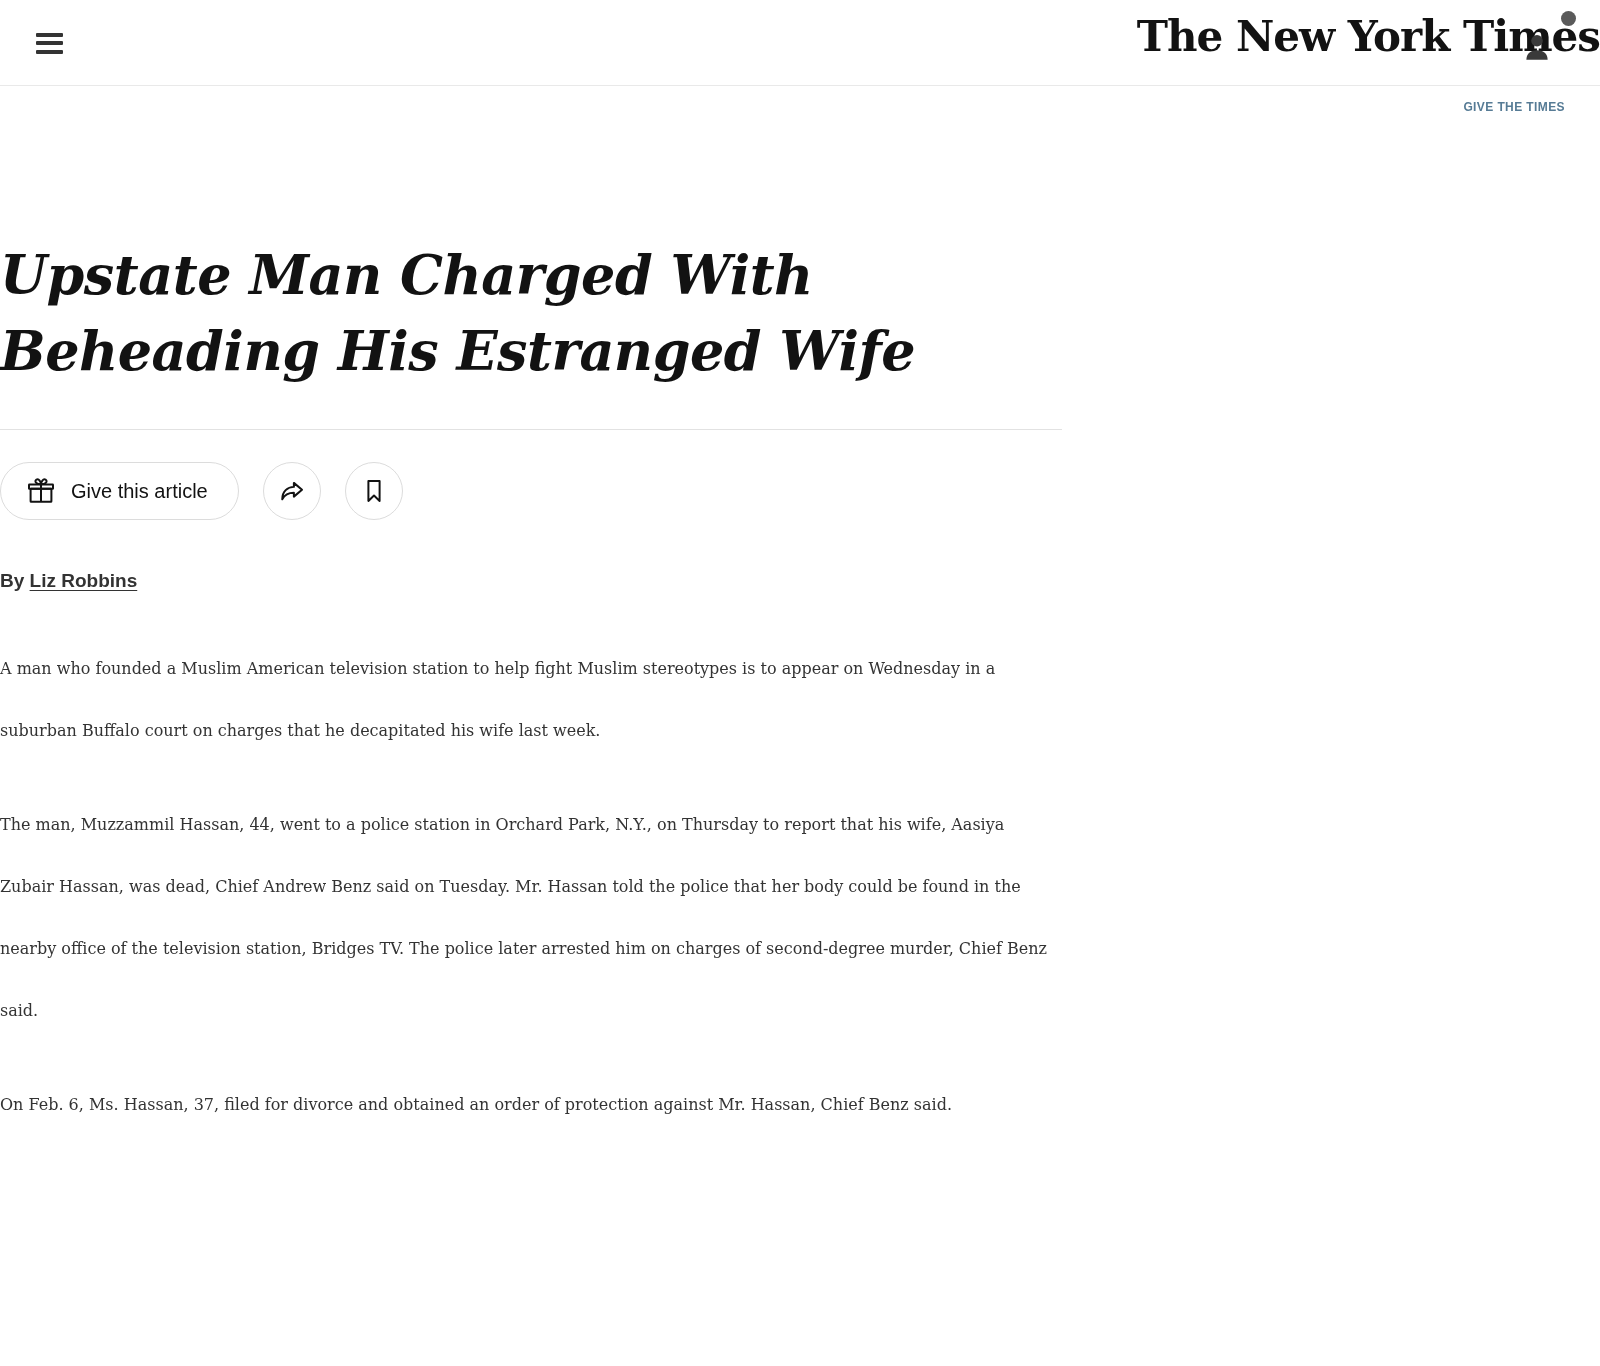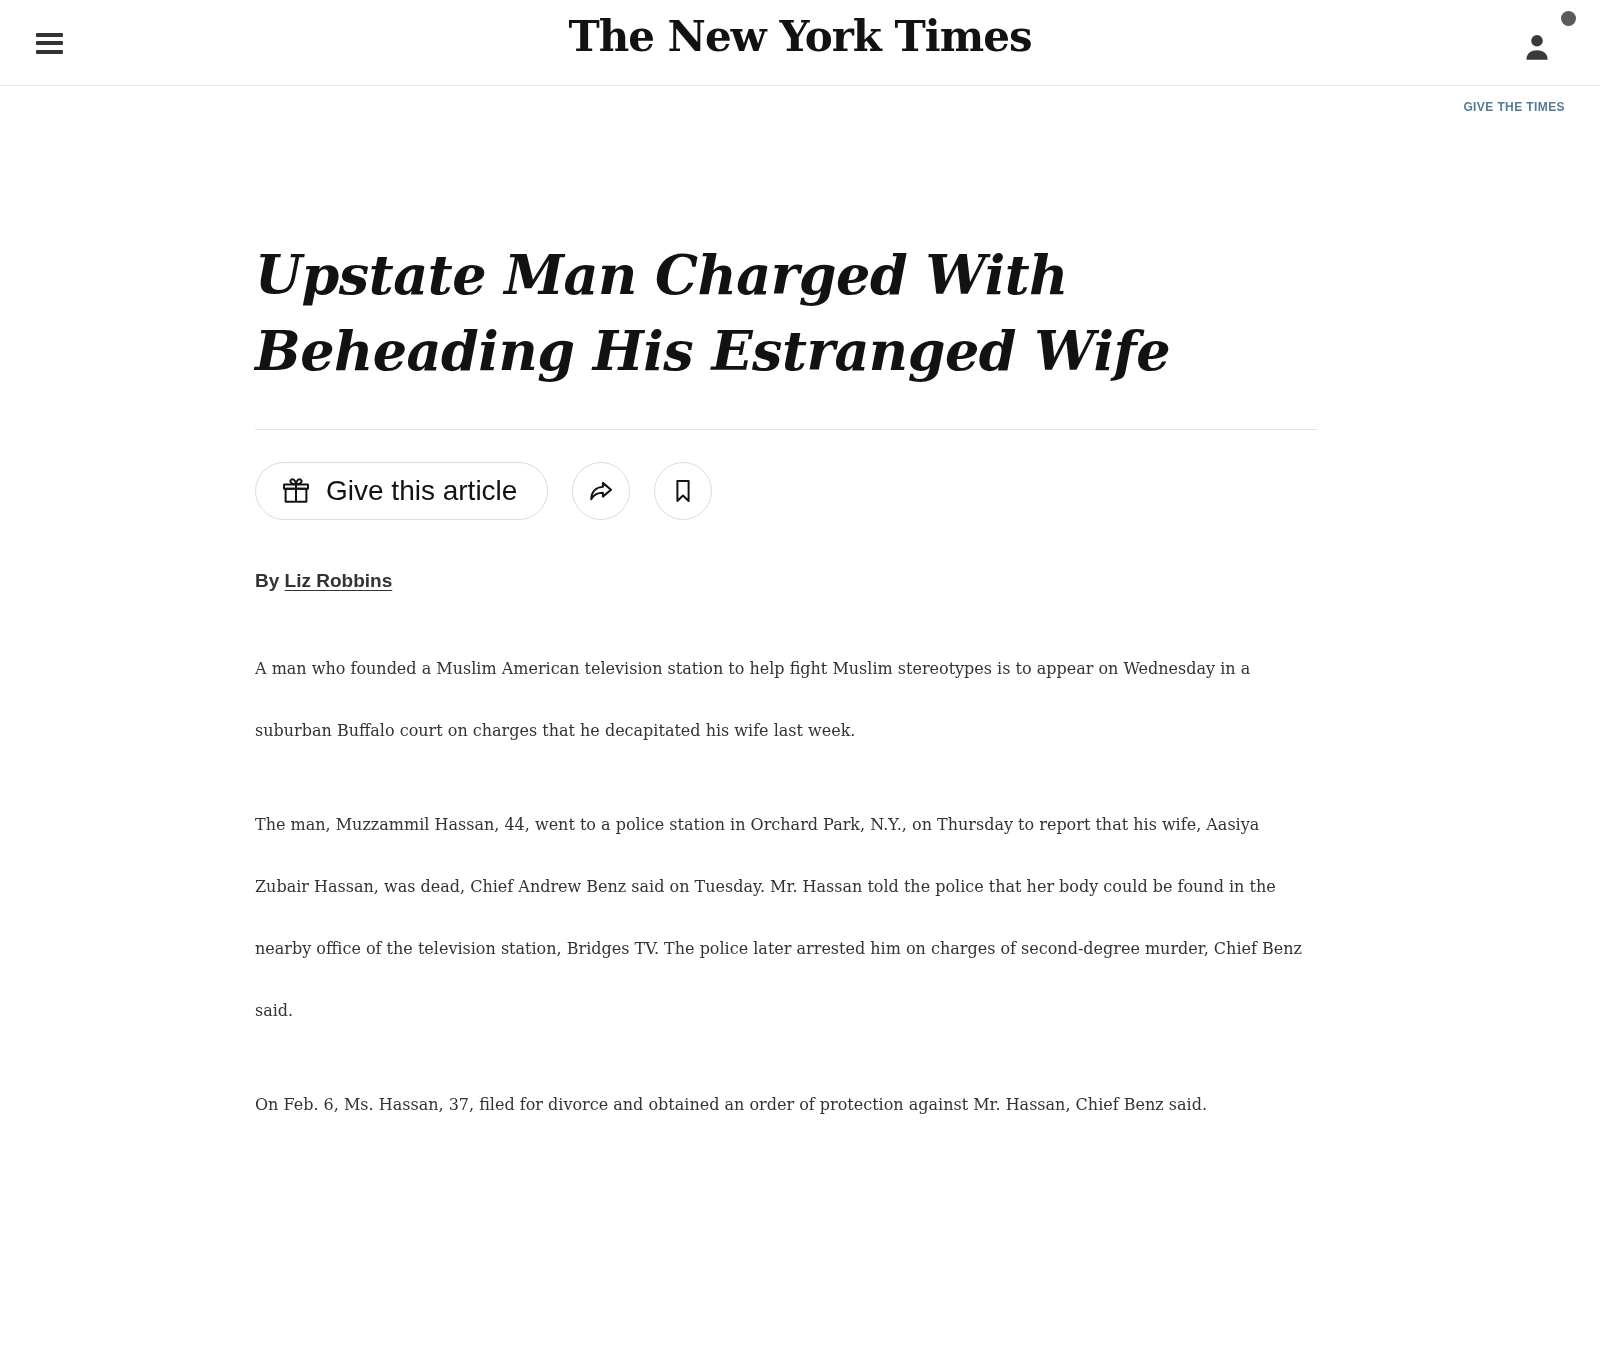--- a/index.html
+++ b/index.html
@@ -34,21 +34,21 @@
     width: 27px;
     height: 4px;
     background: #333333;
     margin: 4.5px 0;
     border-radius: 1px;
   }
   .logo {
     position: absolute;
     left: 0; right: 0;
     top: 12px;
-    text-align: center;
+    text-align: right;
     font-family: "DejaVu Serif", serif;
     font-weight: 700;
     font-size: 42px;
     letter-spacing: -1px;
     color: #121212;
     cursor: pointer;
     white-space: nowrap;
   }
   .account-btn {
     position: absolute;
@@ -83,21 +83,20 @@
     font-size: 12px;
     font-weight: 600;
     letter-spacing: 0.4px;
     color: #567b95;
     text-decoration: none;
     cursor: pointer;
   }
 
   
   main {
-    margin-left: 255px;
     width: 1062px;
   }
   h1.headline {
     margin-top: 112px;
     font-family: "DejaVu Serif", serif;
     font-style: italic;
     font-weight: 700;
     font-size: 54px;
     line-height: 1.4;
     color: #121212;
@@ -118,21 +117,21 @@
     display: flex;
     align-items: center;
     gap: 14px;
     height: 58px;
     padding: 0 30px 0 24px;
     border: 1px solid #dcdcdc;
     border-radius: 29px;
     background: #fff;
     cursor: pointer;
     font-family: "Liberation Sans", sans-serif;
-    font-size: 28px;
+    font-size: 20px;
     color: #121212;
   }
   .circle-btn {
     width: 58px;
     height: 58px;
     border: 1px solid #dcdcdc;
     border-radius: 50%;
     background: #fff;
     cursor: pointer;
     display: flex;

